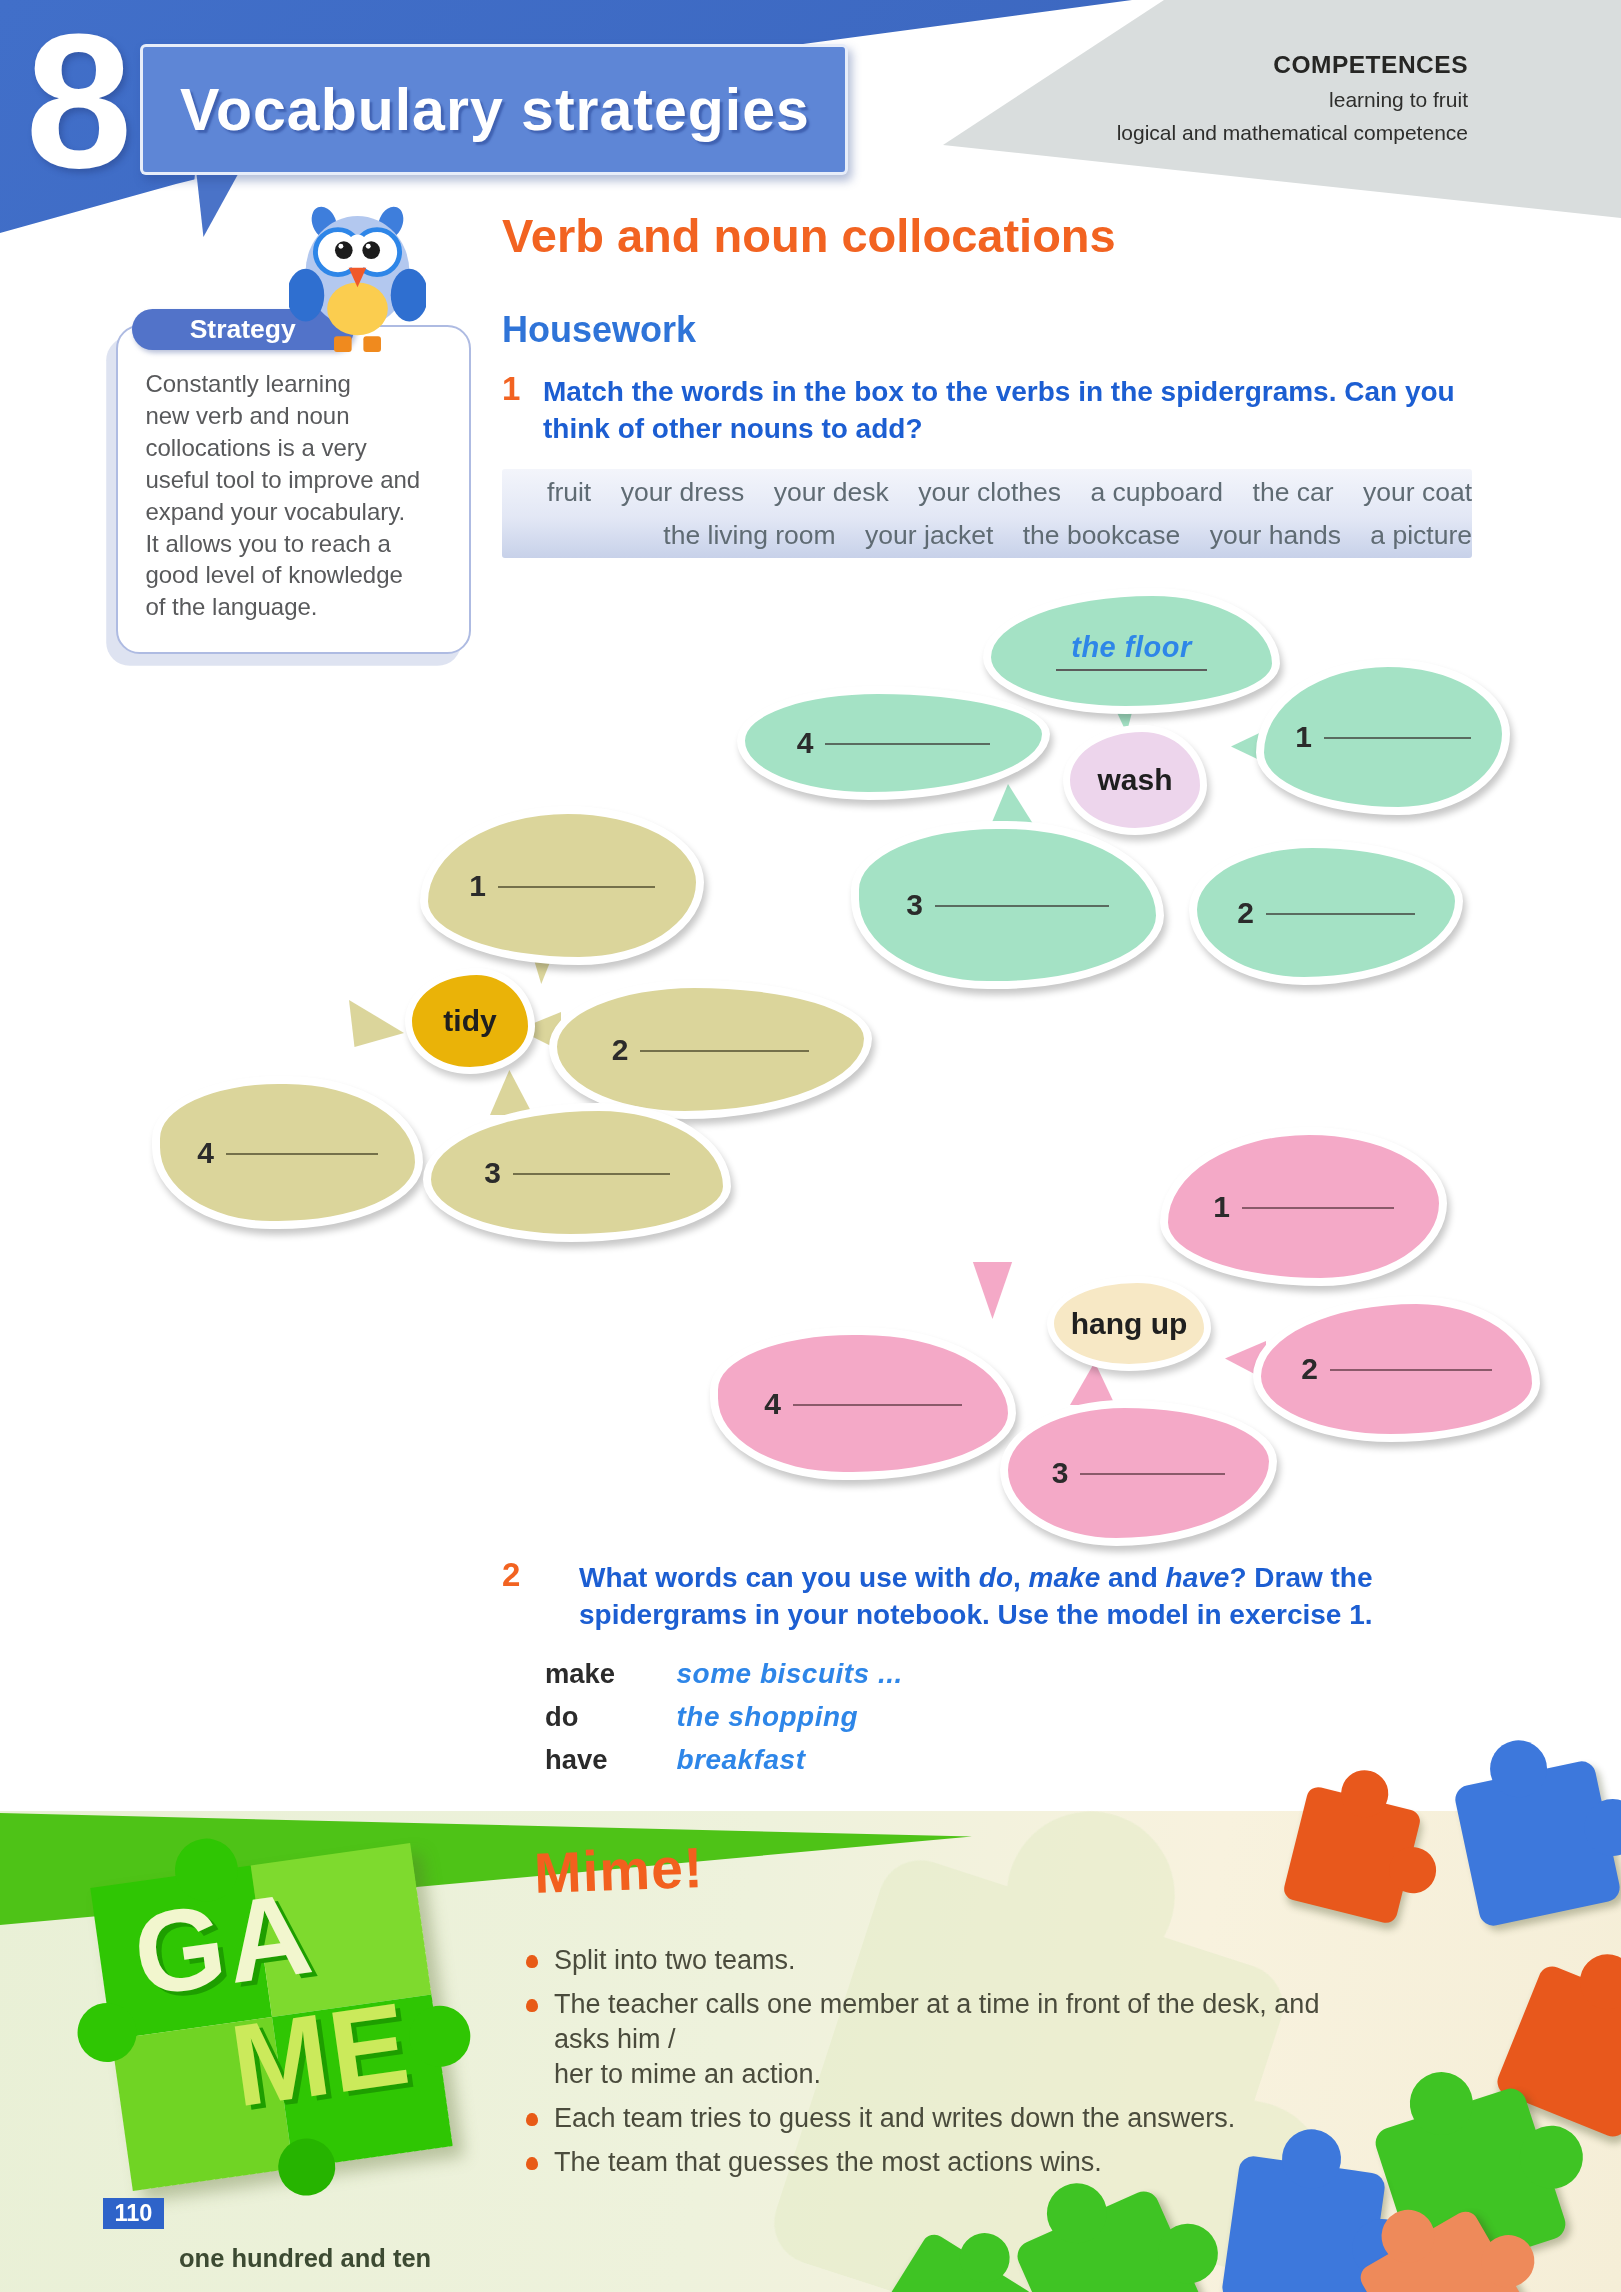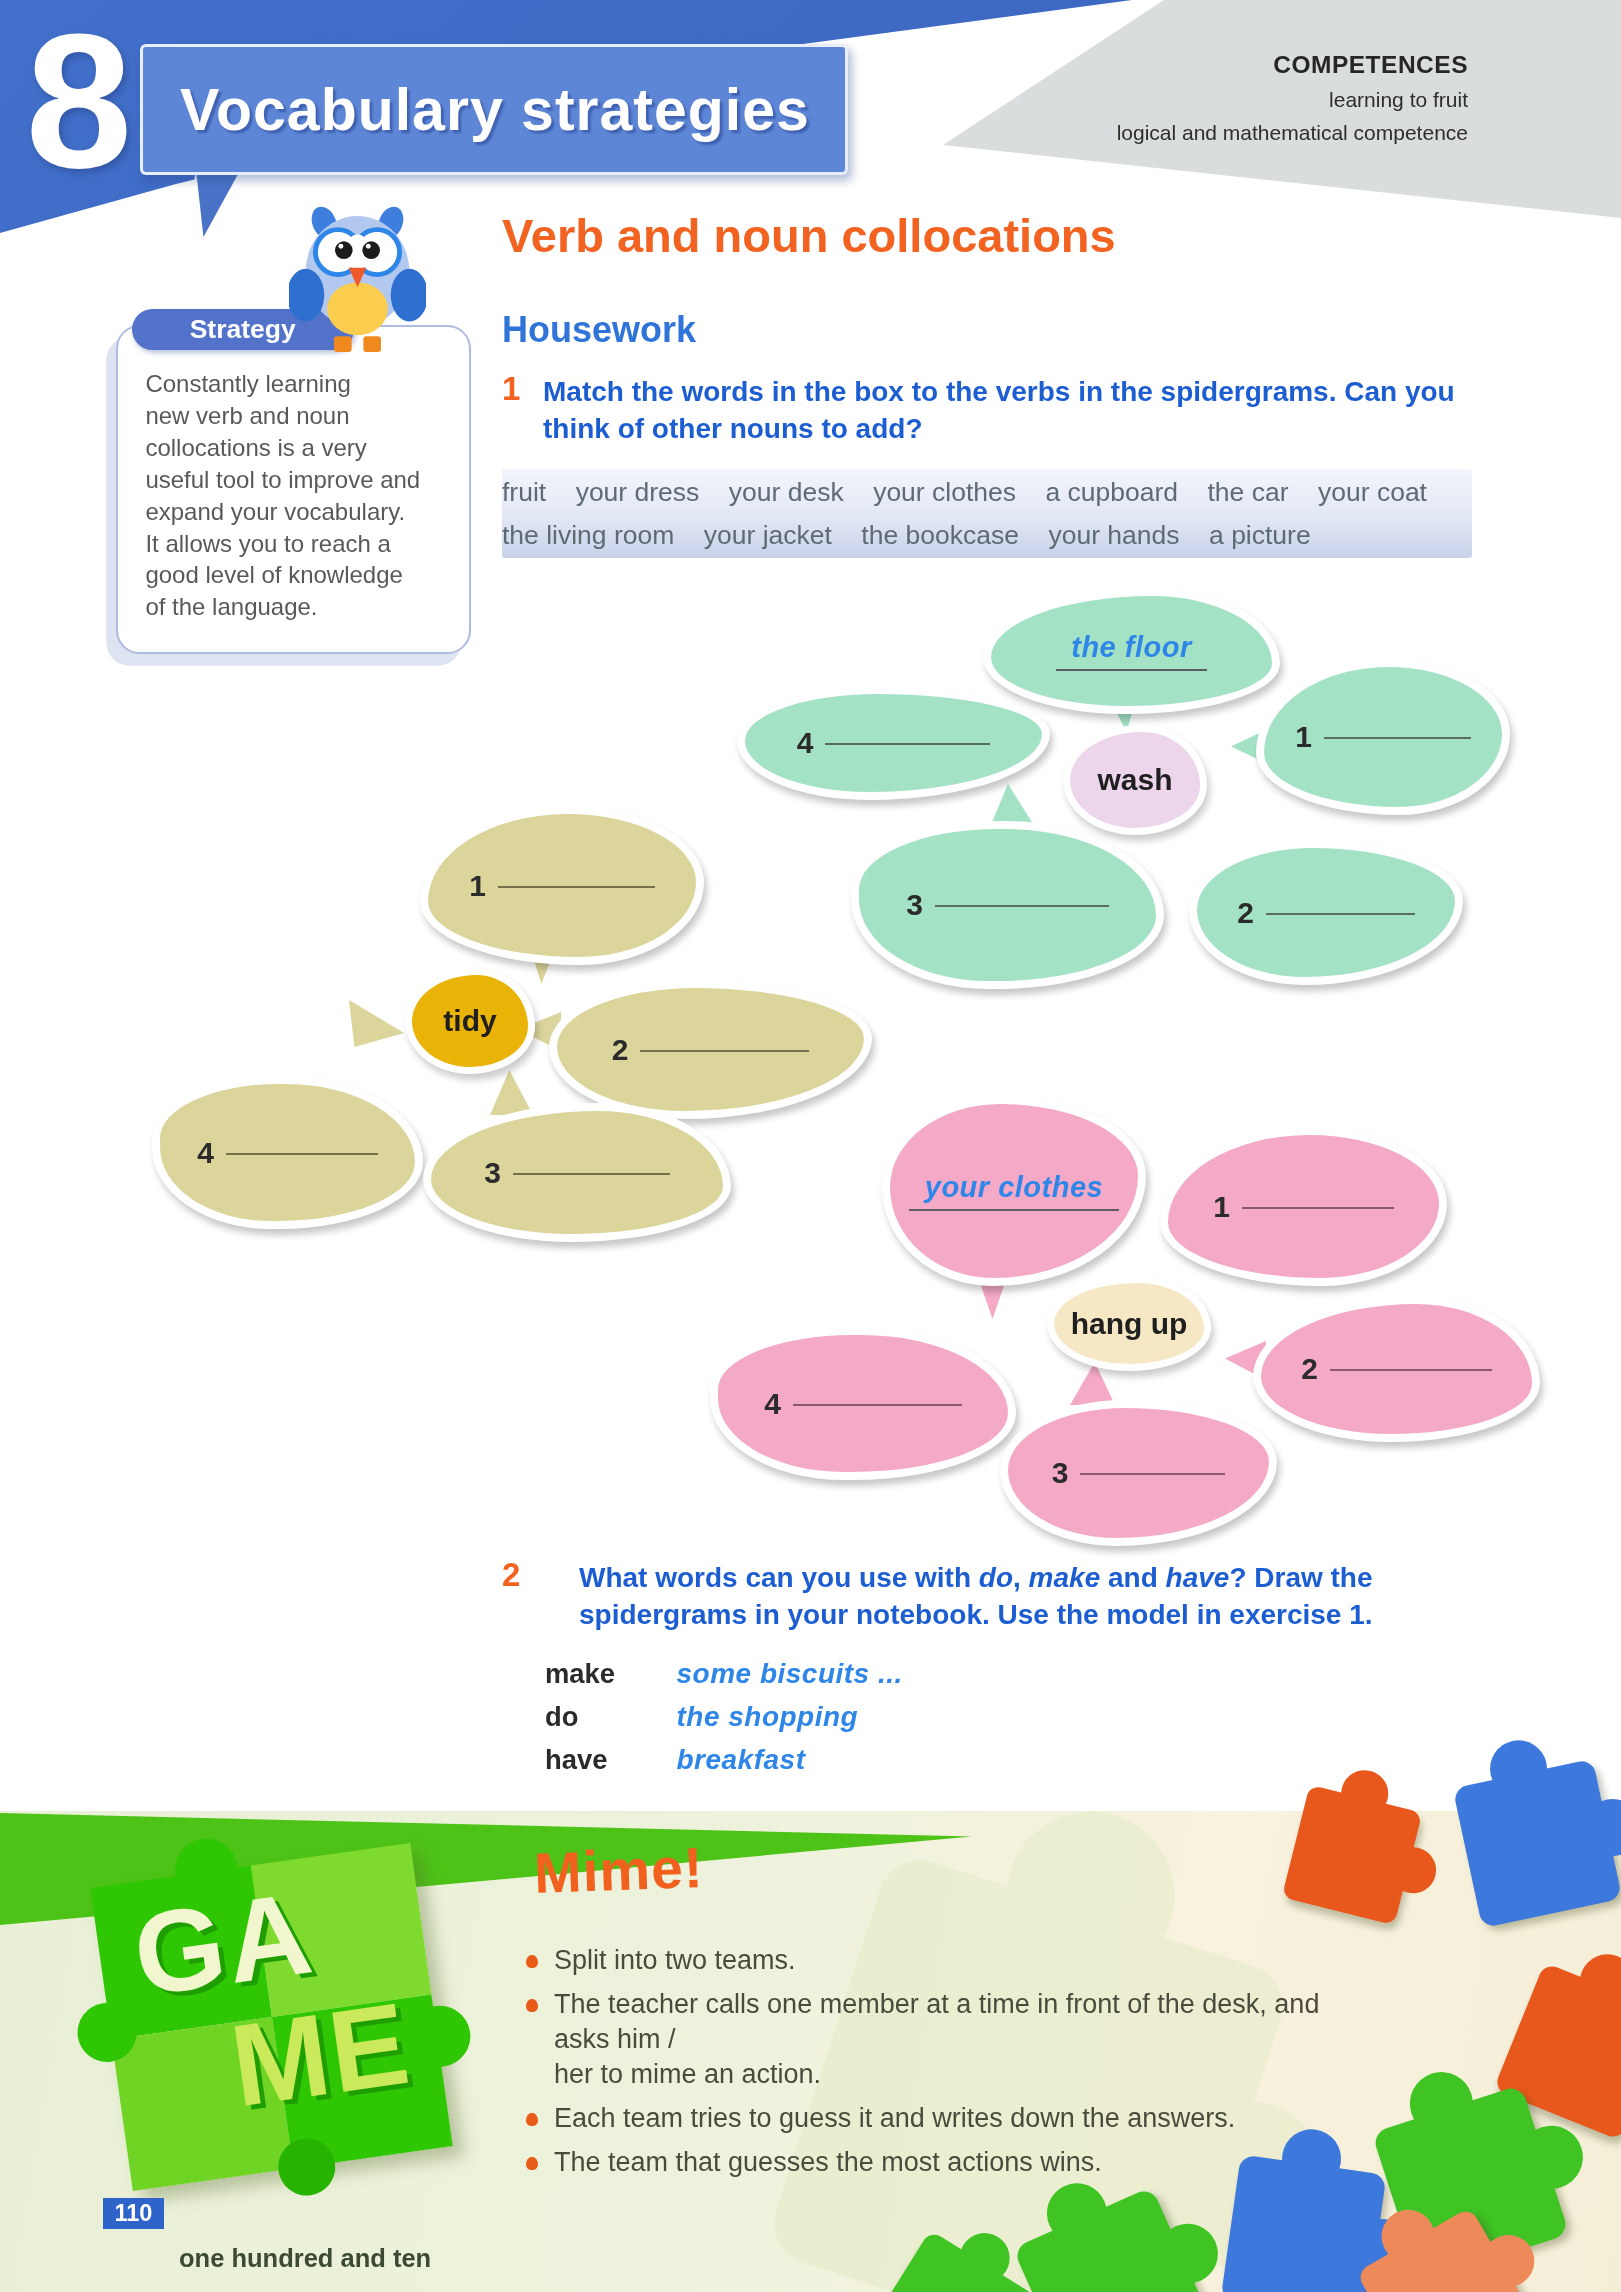--- a/index.html
+++ b/index.html
@@ -35,21 +35,21 @@
   .strategy-pill span{color:#fff;font-weight:700;font-size:26.5px;}
   .strategy-text{padding:41px 19.6px 0 27.4px;font-size:24px;line-height:1.33;color:#58595B;white-space:pre-line;}
 
   
   .main-title{left:502px;top:208px;font-size:47px;font-weight:700;color:#F26321;}
   .sub-title{left:502px;top:309px;font-size:36px;font-weight:700;color:#2F74D8;}
   .ex-num{font-size:33px;font-weight:700;color:#F26321;}
   .ex-text{width:912px;font-size:28px;font-weight:700;color:#1C5ED2;line-height:1.33;white-space:pre-line;}
   .word-box{left:502px;top:469px;width:970px;height:89px;border-radius:2.9px;
             background:linear-gradient(180deg,#F3F5FB 0%,#E2E7F5 55%,#C7D1E9 100%);
-            display:flex;flex-direction:column;justify-content:center;text-align:left;
+            display:flex;flex-direction:column;justify-content:center;text-align:right;
             font-size:26.5px;color:#5F6B73;line-height:1.6;white-space:pre-wrap;}
 
   
   .bubble{position:absolute;border:8.8px solid #fff;box-shadow:2.9px 5.9px 7.8px rgba(0,0,0,.22);
           display:flex;align-items:center;justify-content:center;}
   .mint{background:#A4E2C5;}  .khaki{background:#DBD59B;}  .pinkb{background:#F4A9C7;}
   .rA{border-radius:57% 43% 52% 48% / 55% 60% 40% 45%;}
   .rB{border-radius:45% 55% 58% 42% / 48% 42% 58% 52%;}
   .rC{border-radius:52% 48% 44% 56% / 60% 48% 52% 40%;}
   .rD{border-radius:48% 52% 55% 45% / 42% 58% 45% 55%;}
@@ -220,23 +220,20 @@
   </div>
   <div class="bubble khaki rA" style="left:423px;top:1103px;width:292px;height:123px;">
     <span class="num">3</span>
       <span class="line" style="width:157px;"></span>
   </div>
 
   <div class="tail" style="left:968px;top:1262px;width:49px;height:57px;background:#F4A9C7;clip-path:polygon(10% 0,90% 0,50% 100%);"></div>
   <div class="tail" style="left:1225px;top:1341px;width:41px;height:39px;background:#F4A9C7;clip-path:polygon(100% 0,100% 100%,0 45%);"></div>
   <div class="tail" style="left:1070px;top:1362px;width:45px;height:43px;background:#F4A9C7;clip-path:polygon(0 100%,100% 100%,55% 0);"></div>
 
-  <div class="bubble pinkb rB" style="left:882px;top:1096px;width:248px;height:174px;">
-    <span class="answer">your clothes</span>
-  </div>
   <div class="bubble pinkb rC" style="left:1160px;top:1127px;width:271px;height:143px;">
     <span class="num">1</span>
       <span class="line" style="width:152px;"></span>
   </div>
   <div class="verb-blob" style="left:1047px;top:1276px;width:150px;height:81px;background:#F7E8C5;">
     <span>hang up</span>
   </div>
   <div class="bubble pinkb rD" style="left:710px;top:1327px;width:290px;height:137px;">
     <span class="num">4</span>
       <span class="line" style="width:169px;"></span>

